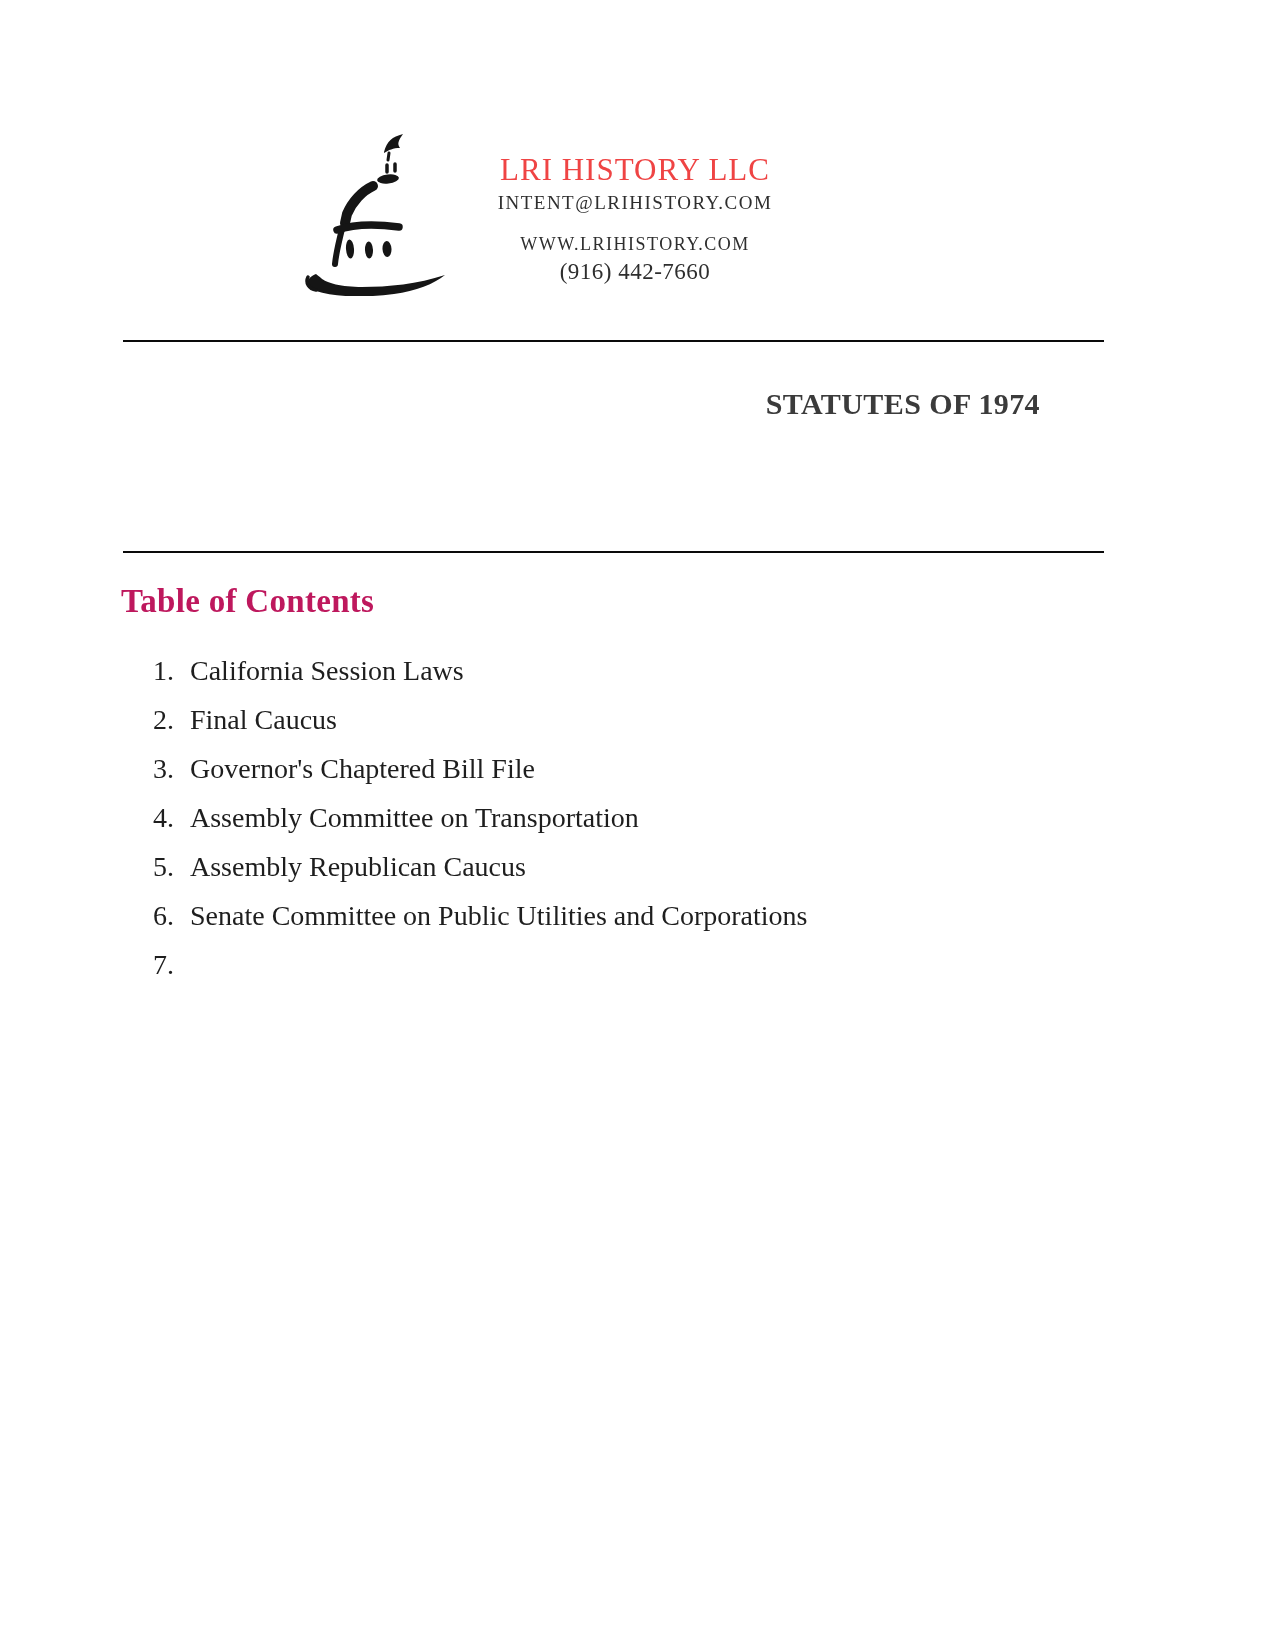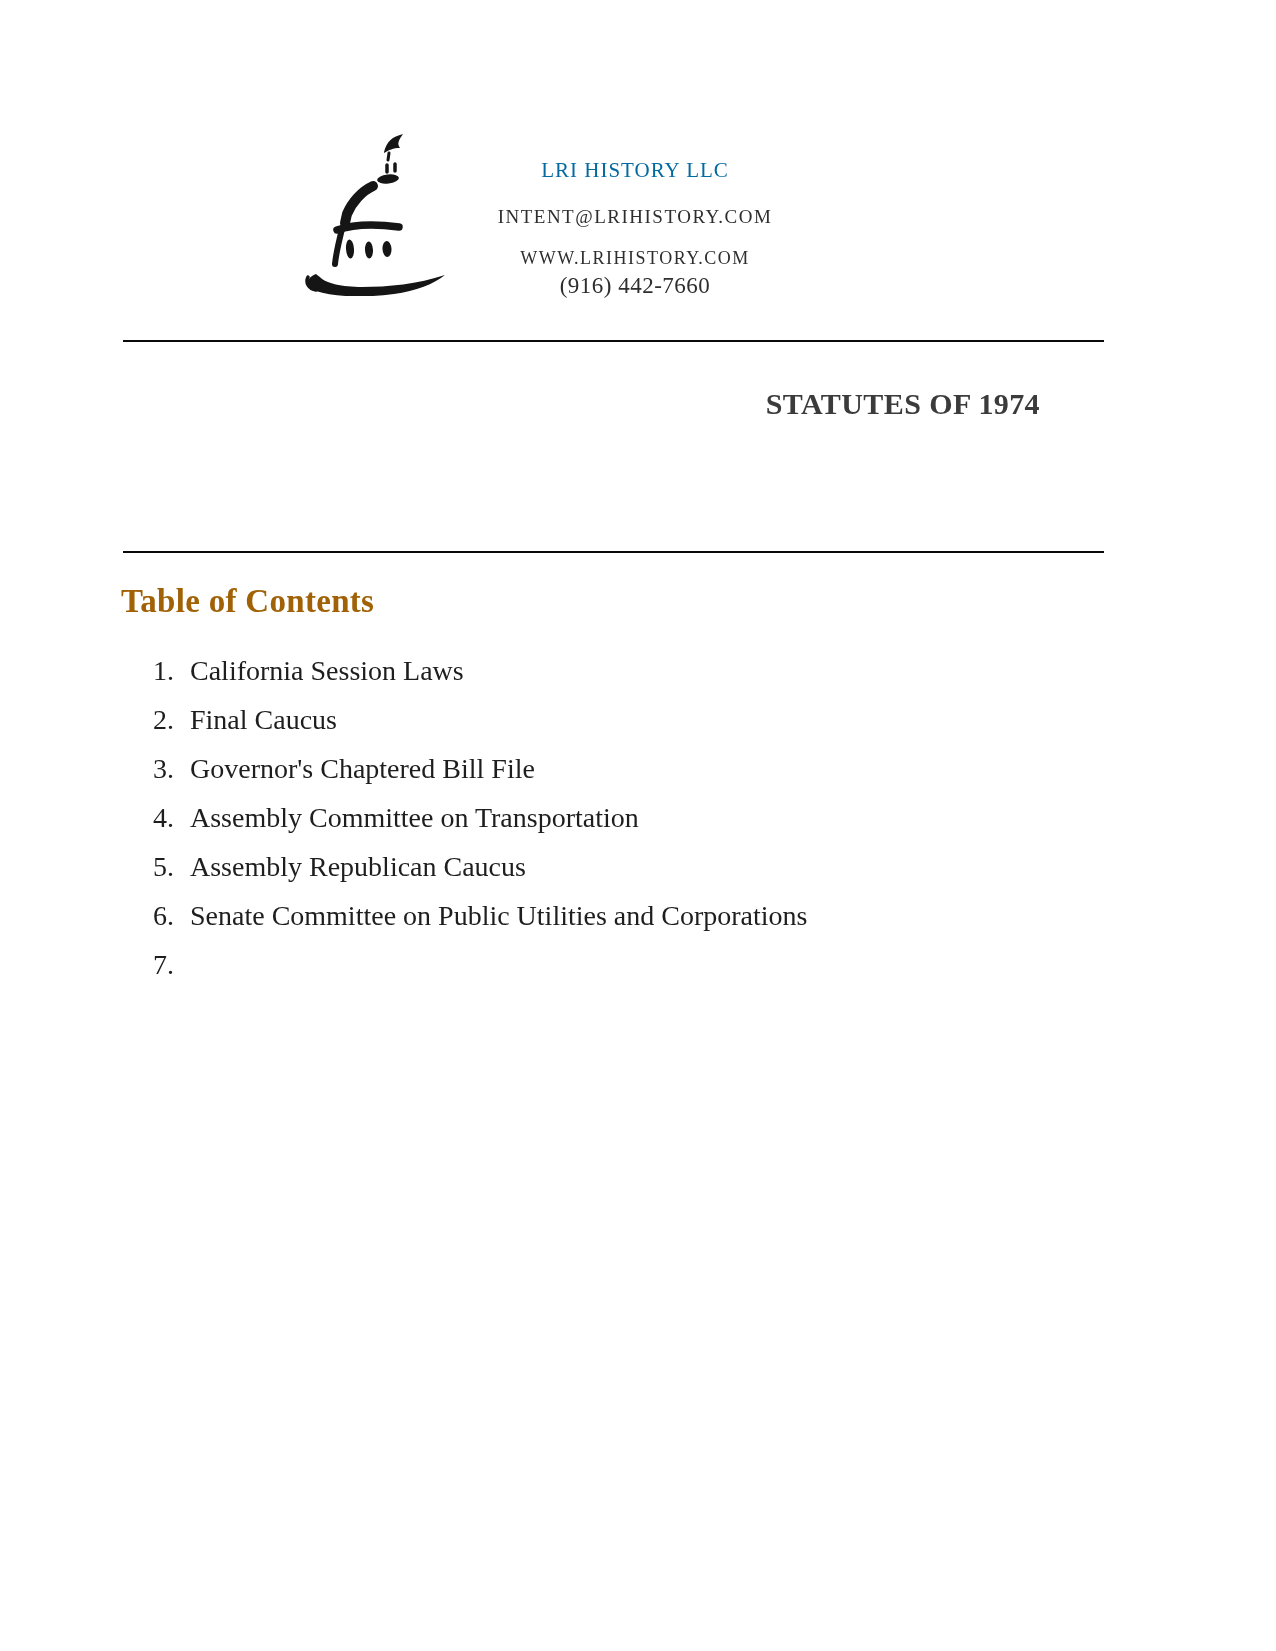--- a/index.html
+++ b/index.html
@@ -26,27 +26,27 @@
 
   .letterhead {
     position: absolute;
     left: 455px;
     top: 152px;
     width: 360px;
     text-align: center;
     color: #262626;
   }
   .company-name {
-    font-size: 21px;
+    font-size: 31px;
     line-height: 36px;
     letter-spacing: 1px;
-    color: #0369a1;
+    color: #ef4444;
   }
   .company-email {
-    margin-top: 18px;
+    margin-top: 4px;
     font-size: 19px;
     line-height: 22px;
     letter-spacing: 1.5px;
     color: #2e2e2e;
   }
   .company-website {
     margin-top: 20px;
     font-size: 18px;
     line-height: 21px;
     letter-spacing: 1.5px;
@@ -87,21 +87,21 @@
 
   
   .toc-heading {
     position: absolute;
     left: 121px;
     top: 581px;
     font-size: 33px;
     line-height: 40px;
     font-weight: bold;
     letter-spacing: 0.3px;
-    color: #a16207;
+    color: #be185d;
   }
   .toc-list {
     position: absolute;
     left: 153px;
     top: 655px;
     list-style: none;
     font-size: 28px;
     line-height: 32px;
     color: #1e1e1e;
   }

